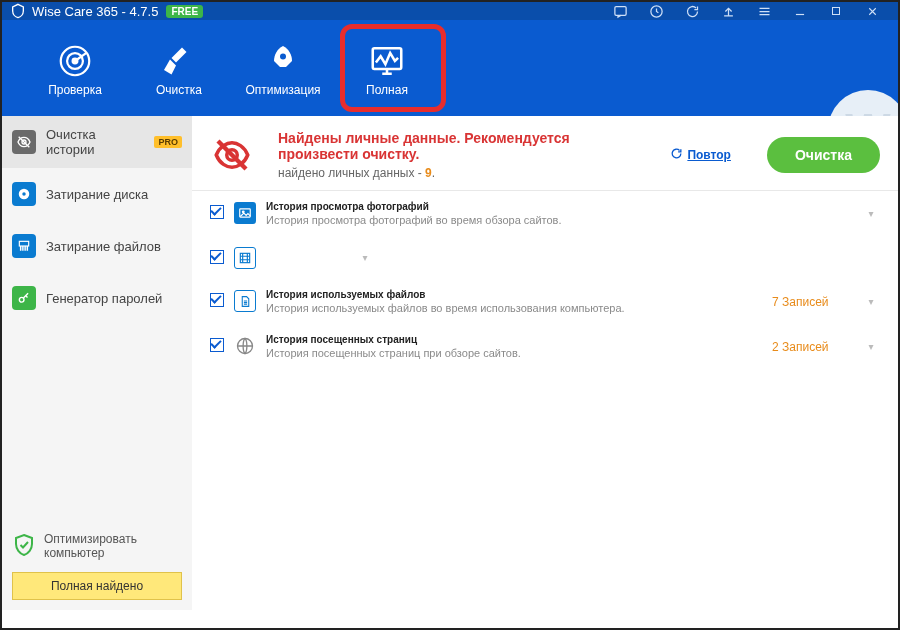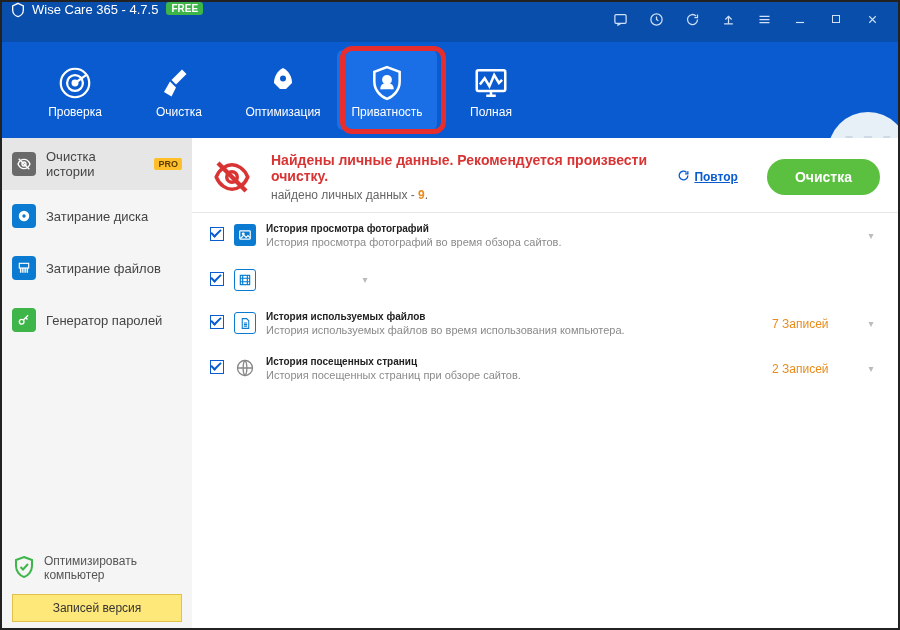--- a/index.html
+++ b/index.html
@@ -1,18 +1,18 @@
 <!DOCTYPE html>
 <html><head>
 <meta charset="utf-8">
 <style>
 * { box-sizing: border-box; margin: 0; padding: 0; font-family: "Segoe UI", Tahoma, sans-serif; }
 body { background: #fff; }
 .window { width: 900px; height: 630px; border: 2px solid #222; position: relative; overflow: hidden; background: #fff; }
-.titlebar { height: 40px; background: #0a4eab; display: flex; align-items: flex-start; padding: 0 8px; color: #fff; font-size: 13px; }
+.titlebar { height: 18px; background: #0a4eab; display: flex; align-items: center; padding: 0 8px; color: #fff; font-size: 13px; }
 .titlebar .logo { margin-right: 6px; display: inline-flex; }
 .titlebar .title { flex: 0 0 auto; }
 .titlebar .free-badge { background: #3db548; color: #fff; font-size: 10px; font-weight: bold; padding: 1px 5px; border-radius: 3px; margin-left: 8px; }
 .titlebar .spacer { flex: 1; }
 .titlebar .tb-icon { width: 36px; height: 34px; display: flex; align-items: center; justify-content: center; color: #cfe0f7; }
 .titlebar .tb-icon svg { stroke: #cfe0f7; }
 .navbar { height: 96px; background: #0a5bd0; display: flex; align-items: stretch; padding: 0 21px; position: relative; }
 .nav-item { width: 100px; display: flex; flex-direction: column; align-items: center; justify-content: center; color: #fff; font-size: 12px; cursor: pointer; border-radius: 6px; margin: 8px 2px; }
 .nav-item .nav-ico { height: 44px; display: flex; align-items: center; justify-content: center; }
 .nav-item.active { background: #1a6fe6; }
@@ -22,21 +22,21 @@
 .sidebar { width: 190px; background: #f5f5f5; display: flex; flex-direction: column; }
 .sb-item { height: 52px; display: flex; align-items: center; padding: 0 10px; font-size: 13px; color: #444; cursor: pointer; gap: 10px; }
 .sb-item.active { background: #e6e6e6; }
 .sb-ico { width: 24px; height: 24px; border-radius: 4px; display: flex; align-items: center; justify-content: center; flex-shrink: 0; }
 .sb-pro { background: #ffbf2b; color: #5a3c00; font-size: 9px; font-weight: bold; padding: 1px 4px; border-radius: 2px; }
 .sb-bottom { margin-top: auto; }
 .not-reg { background: #ffe87a; color: #3a3a3a; font-size: 12px; font-weight: bold; padding: 6px 10px; }
 .opt-row { display: flex; align-items: center; gap: 8px; padding: 8px 10px; font-size: 12px; color: #555; }
 .fullver { margin: 4px 10px 10px 10px; background: #ffe87a; border: 1px solid #e0c24a; color: #333; font-size: 12px; text-align: center; padding: 6px 0; cursor: pointer; }
 .main { flex: 1; background: #fff; position: relative; overflow: hidden; }
-.alert { display: flex; align-items: center; padding: 14px 18px 10px 18px; gap: 17px; }
+.alert { display: flex; align-items: center; padding: 14px 18px 10px 18px; gap: 24px; }
 .alert-ico { width: 44px; display: flex; align-items: center; justify-content: center; }
 .alert-text { flex: 1; }
 .alert-title { color: #d93434; font-weight: bold; font-size: 14px; margin-bottom: 4px; }
 .alert-sub { color: #666; font-size: 12px; }
 .alert-sub .cnt { color: #e88b1a; font-weight: bold; }
 .retry { display: flex; align-items: center; gap: 4px; color: #0a5bd0; font-size: 12px; font-weight: bold; text-decoration: underline; cursor: pointer; margin-right: 12px; }
 .clean-btn { background: #5bbf3f; color: #fff; border: none; border-radius: 20px; padding: 10px 28px; font-size: 14px; font-weight: bold; cursor: pointer; }
 .hr { height: 1px; background: #e8e8e8; margin: 0 0 0 0; }
 .item-row { display: flex; align-items: flex-start; padding: 10px 18px; gap: 10px; }
 .chk { width: 14px; height: 14px; border: 1px solid #0a5bd0; background: #fff; position: relative; margin-top: 4px; flex-shrink: 0; }
@@ -133,30 +133,20 @@
     <div class="nav-item">
       <div class="nav-ico">
           <svg width="36" height="36" viewBox="0 0 24 24" fill="#fff">
             <path d="M12 2 C16 4 18 8 18 12 L14 16 L10 16 L6 12 C6 8 8 4 12 2 Z"></path>
             <circle cx="12" cy="9" r="2" fill="#0a5bd0"></circle>
             <path d="M9 17 L8 21 M15 17 L16 21 M12 17 L12 22"></path>
           </svg>
         </div>
       <span>Оптимизация</span>
     </div>
-    <div class="nav-item active">
-      <div class="nav-ico">
-          <svg width="38" height="38" viewBox="0 0 24 24" fill="none" stroke="#fff" stroke-width="1.6">
-            <path d="M12 2 L20 5 V11 C20 16 16.5 20.5 12 22 C7.5 20.5 4 16 4 11 V5 Z"></path>
-            <circle cx="12" cy="10" r="2.3" fill="#fff"></circle>
-            <path d="M8.5 16 C8.5 13.8 10 12.8 12 12.8 C14 12.8 15.5 13.8 15.5 16" fill="#fff"></path>
-          </svg>
-        </div>
-      <span>Приватность</span>
-    </div>
     <div class="nav-item">
       <div class="nav-ico">
           <svg width="38" height="38" viewBox="0 0 24 24" fill="none" stroke="#fff" stroke-width="1.6">
             <rect x="3" y="4" width="18" height="13" rx="1"></rect>
             <path d="M5 13 L8 9 L11 14 L14 7 L17 12 L19 10"></path>
             <path d="M9 20 H15 M12 17 V20"></path>
           </svg>
         </div>
       <span>Полная</span>
     </div>
@@ -207,21 +197,21 @@
       </div>
 
       <div class="sb-bottom">
         <div class="opt-row">
           <span><svg width="24" height="24" viewBox="0 0 24 24" fill="none" stroke="#3db548" stroke-width="2">
                 <path d="M12 2 L20 5 V11 C20 16 16.5 20.5 12 22 C7.5 20.5 4 16 4 11 V5 Z"></path>
                 <path d="M8.5 12 L11 14.5 L16 9"></path>
               </svg></span>
           <span>Оптимизировать компьютер</span>
         </div>
-        <div class="fullver"><span>Записей версия</span></div>
+        <div class="fullver"><span>Полная найдено</span></div>
       </div>
     </div>
 
     <div class="main">
       <div class="alert">
         <div class="alert-ico">
           <svg width="42" height="42" viewBox="0 0 24 24" fill="none" stroke="#d93434" stroke-width="2">
               <path d="M3 12 C5 7 9 5 12 5 C15 5 19 7 21 12 C19 17 15 19 12 19 C9 19 5 17 3 12 Z"></path>
               <circle cx="12" cy="12" r="3"></circle>
               <path d="M4 4 L20 20" stroke-width="2.5"></path>

